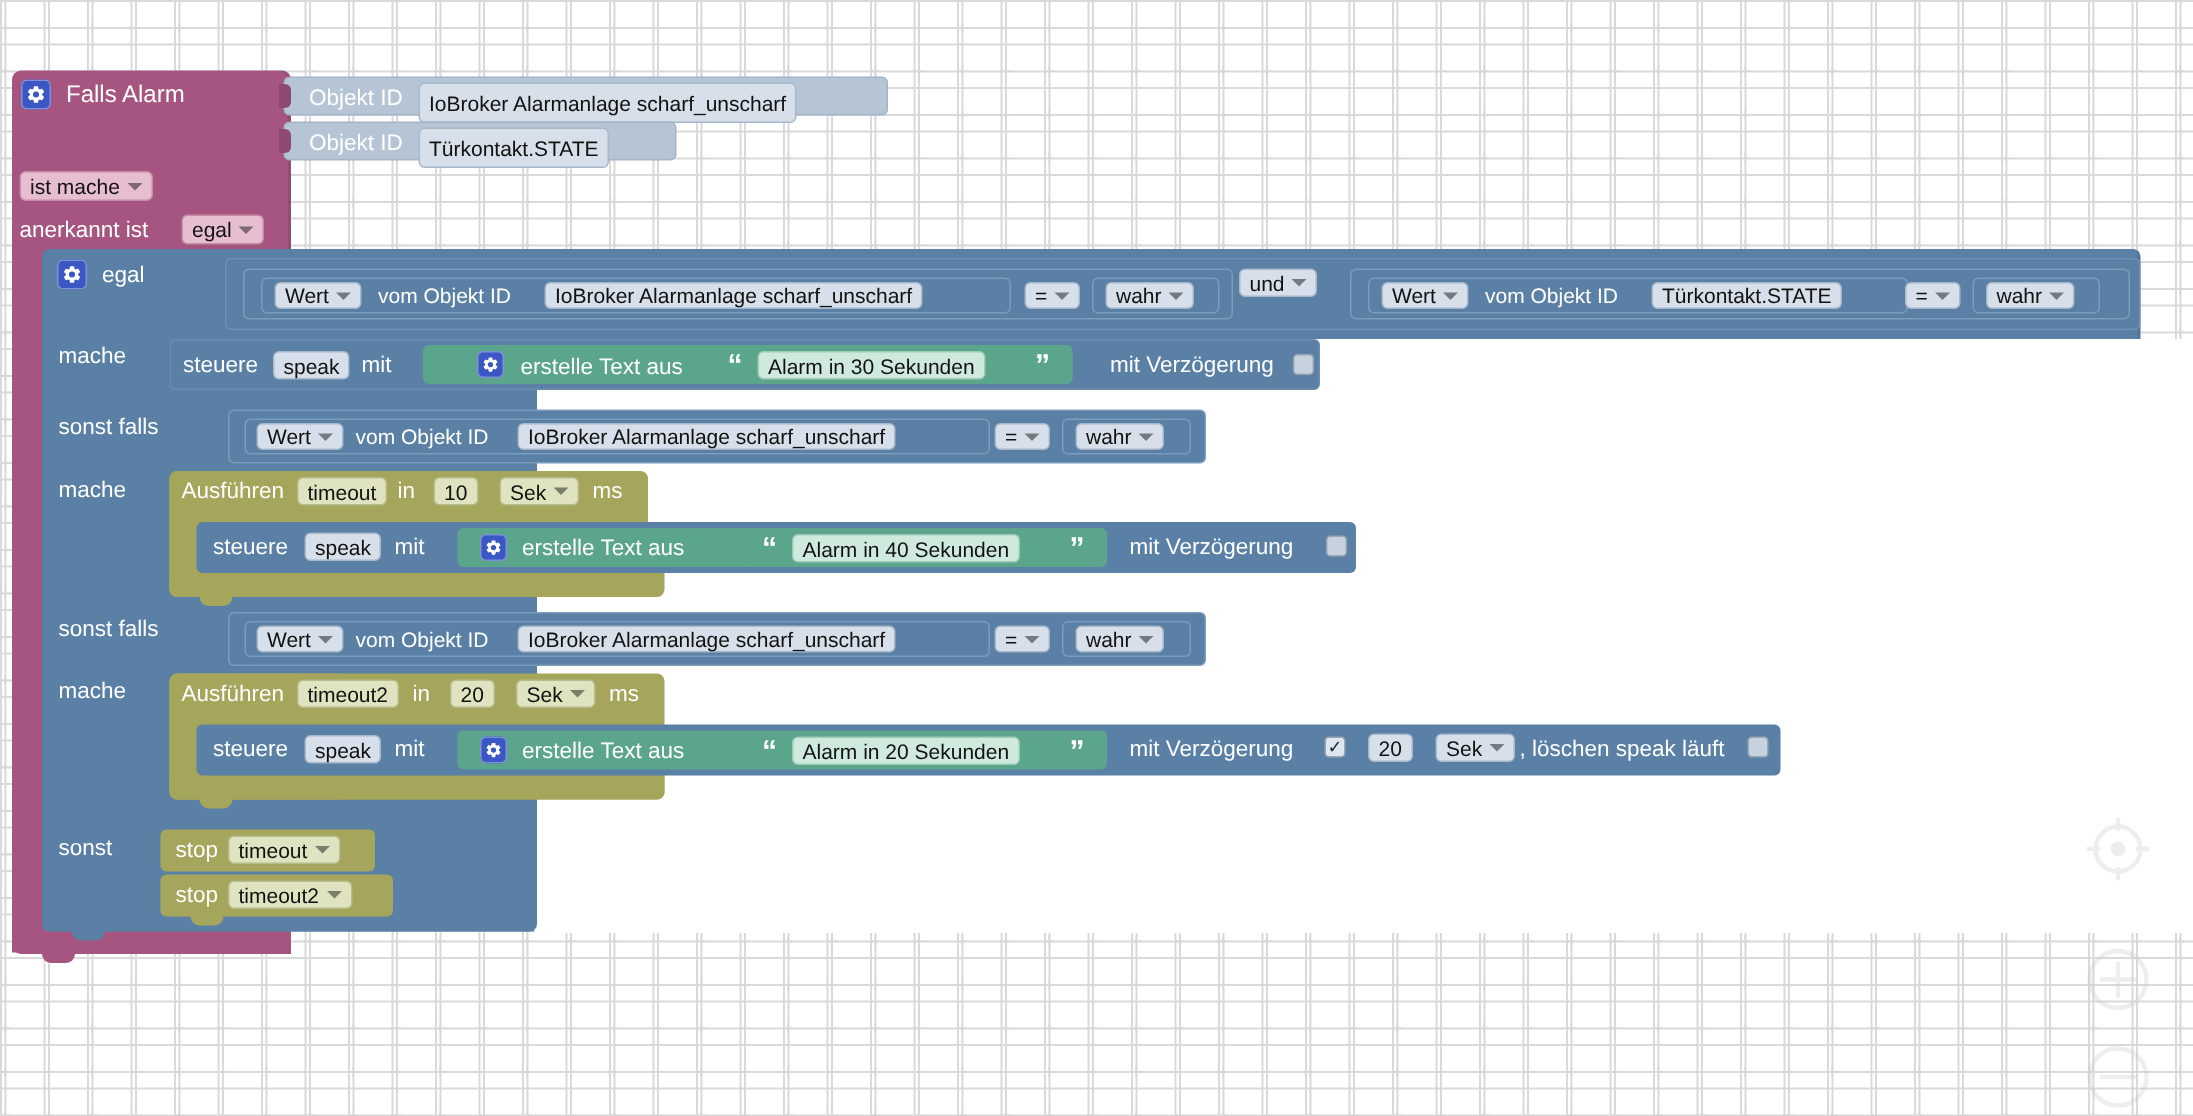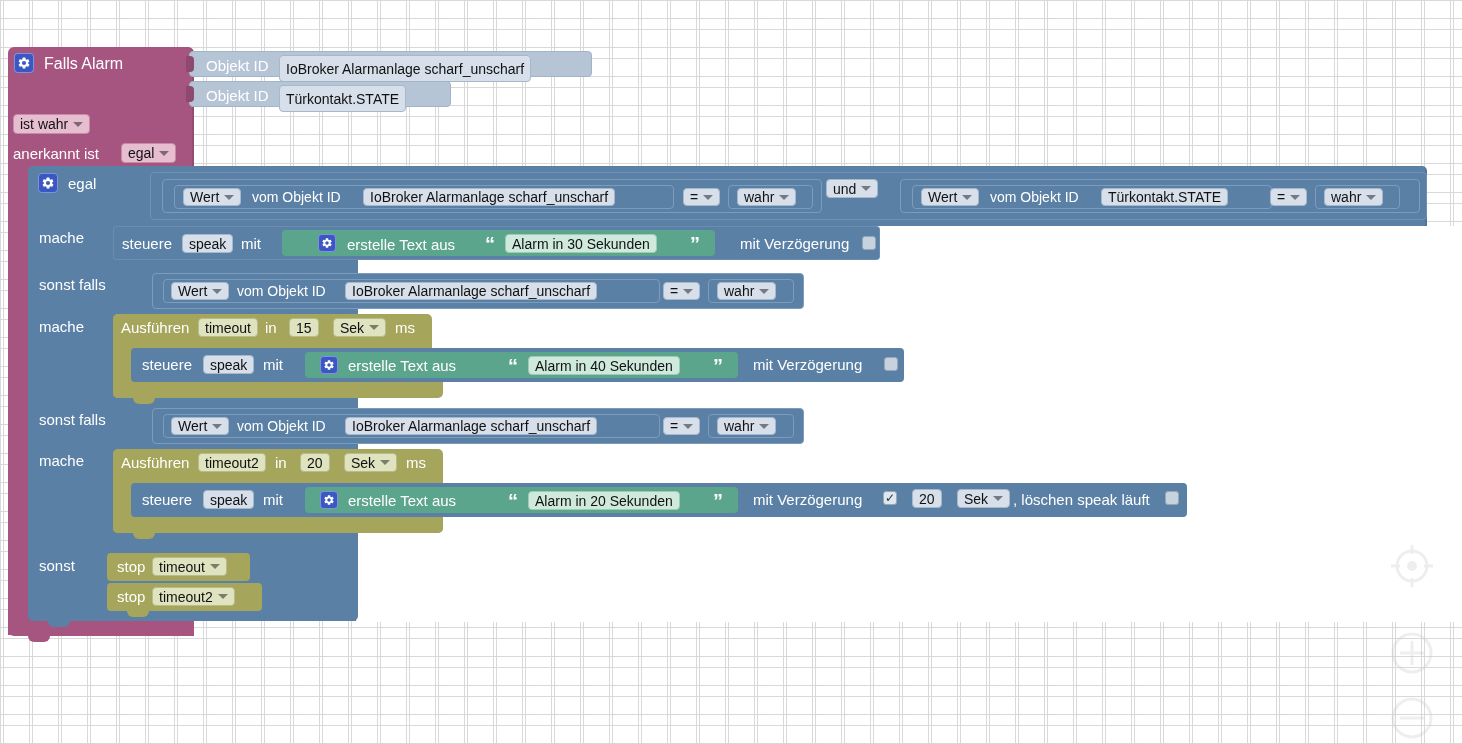--- a/index.html
+++ b/index.html
@@ -1429,21 +1429,21 @@
   </div>
   <div class="blk" style="left:189px;top:81px;width:262px;height:26px;background:#b6c5d6;border-radius:4px;border:1px solid #a3b4c7;">
     <span class="lbl" style="position:absolute;left:16px;top:6px;">Objekt ID</span>
     <span class="field on-blue" style="position:absolute;left:89px;top:3px;height:19px;">Türkontakt.STATE</span>
   </div>
 
   <div class="blk" style="left:186px;top:56px;width:8px;height:16px;background:#8d4a6e;border-radius:0 4px 4px 0;"></div>
   <div class="blk" style="left:186px;top:86px;width:8px;height:16px;background:#8d4a6e;border-radius:0 4px 4px 0;"></div>
 
   <div class="blk field on-rose" style="left:13px;top:114px;height:20px;">
-    <span>ist wahr</span>
+    <span>ist mache</span>
     <i class="caret"></i>
   </div>
 
   <div class="blk lbl" style="left:13px;top:146px;">anerkannt ist</div>
   <div class="blk field on-rose" style="left:121px;top:143px;height:20px;">
     <span>egal</span>
     <i class="caret"></i>
   </div>
 
   <div class="blk" style="left:28px;top:166px;width:1399px;height:455px;background:#5b80a5;border-radius:5px;box-shadow:inset -2px -2px 0 rgba(0,0,0,.08);"></div>
@@ -1547,21 +1547,21 @@
   </div>
 
   <div class="blk lbl" style="left:39px;top:319px;">mache</div>
   <div class="blk" style="left:113px;top:314px;width:319px;height:84px;background:#a5a55b;border-radius:5px;"></div>
   <div class="blk" style="left:113px;top:314px;width:113px;height:84px;background:#a5a55b;border-radius:5px 0 0 5px;"></div>
   <div class="blk" style="left:113px;top:380px;width:330px;height:18px;background:#a5a55b;border-radius:0 0 5px 5px;"></div>
   <div class="blk" style="left:133px;top:396px;width:22px;height:8px;background:#a5a55b;border-radius:0 0 6px 6px;"></div>
   <div class="blk lbl" style="left:121px;top:320px;">Ausführen</div>
   <div class="blk field on-olive" style="left:198px;top:318px;height:19px;">timeout</div>
   <div class="blk lbl" style="left:265px;top:320px;">in</div>
-  <div class="blk field on-olive" style="left:289px;top:318px;height:19px;min-width:18px;">15</div>
+  <div class="blk field on-olive" style="left:289px;top:318px;height:19px;min-width:18px;">10</div>
   <div class="blk field on-olive" style="left:333px;top:318px;height:19px;">
     <span>Sek</span>
     <i class="caret"></i>
   </div>
   <div class="blk lbl" style="left:395px;top:320px;">ms</div>
 
   <div class="blk" style="left:131px;top:348px;width:773px;height:34px;background:#5b80a5;border-radius:4px;"></div>
   <div class="blk lbl" style="left:142px;top:357px;">steuere</div>
   <div class="blk field on-blue" style="left:203px;top:355px;height:19px;">speak</div>
   <div class="blk lbl" style="left:263px;top:357px;">mit</div>

